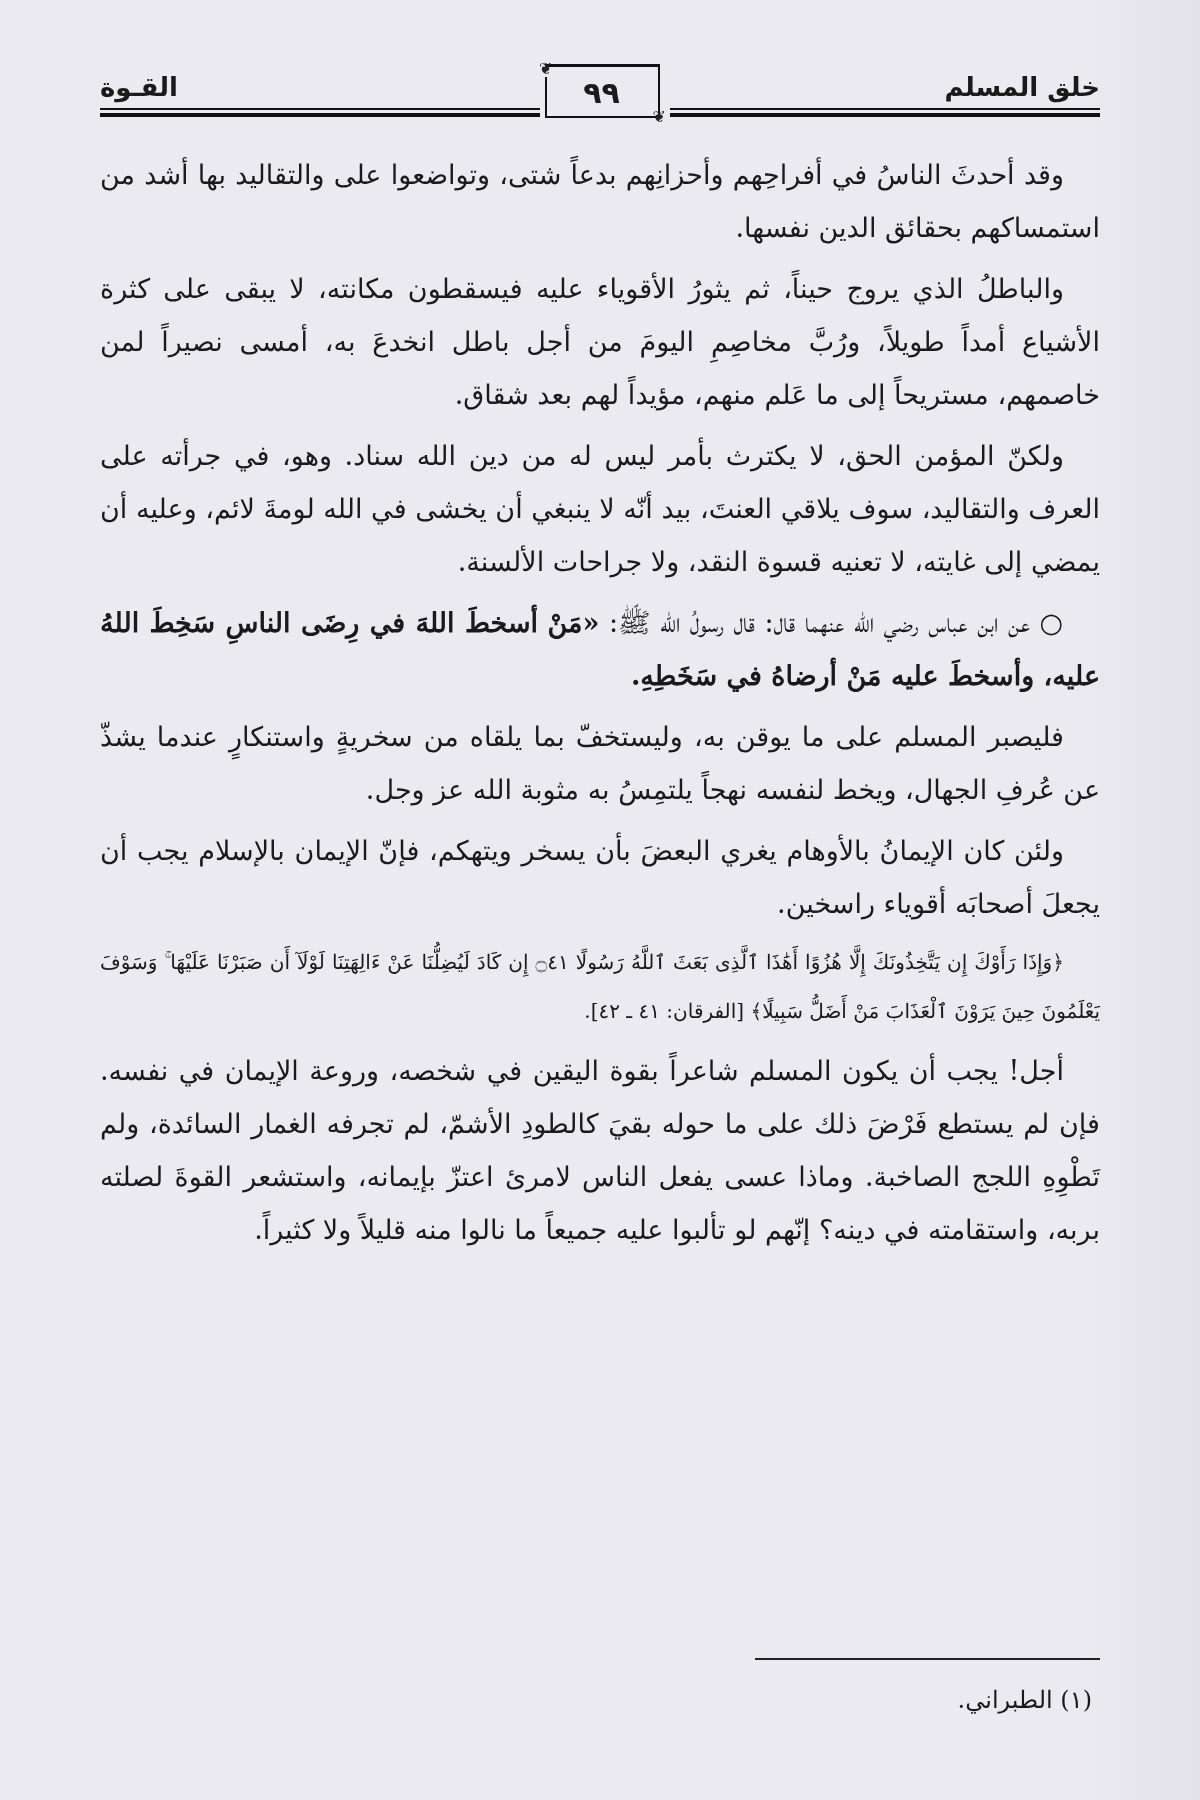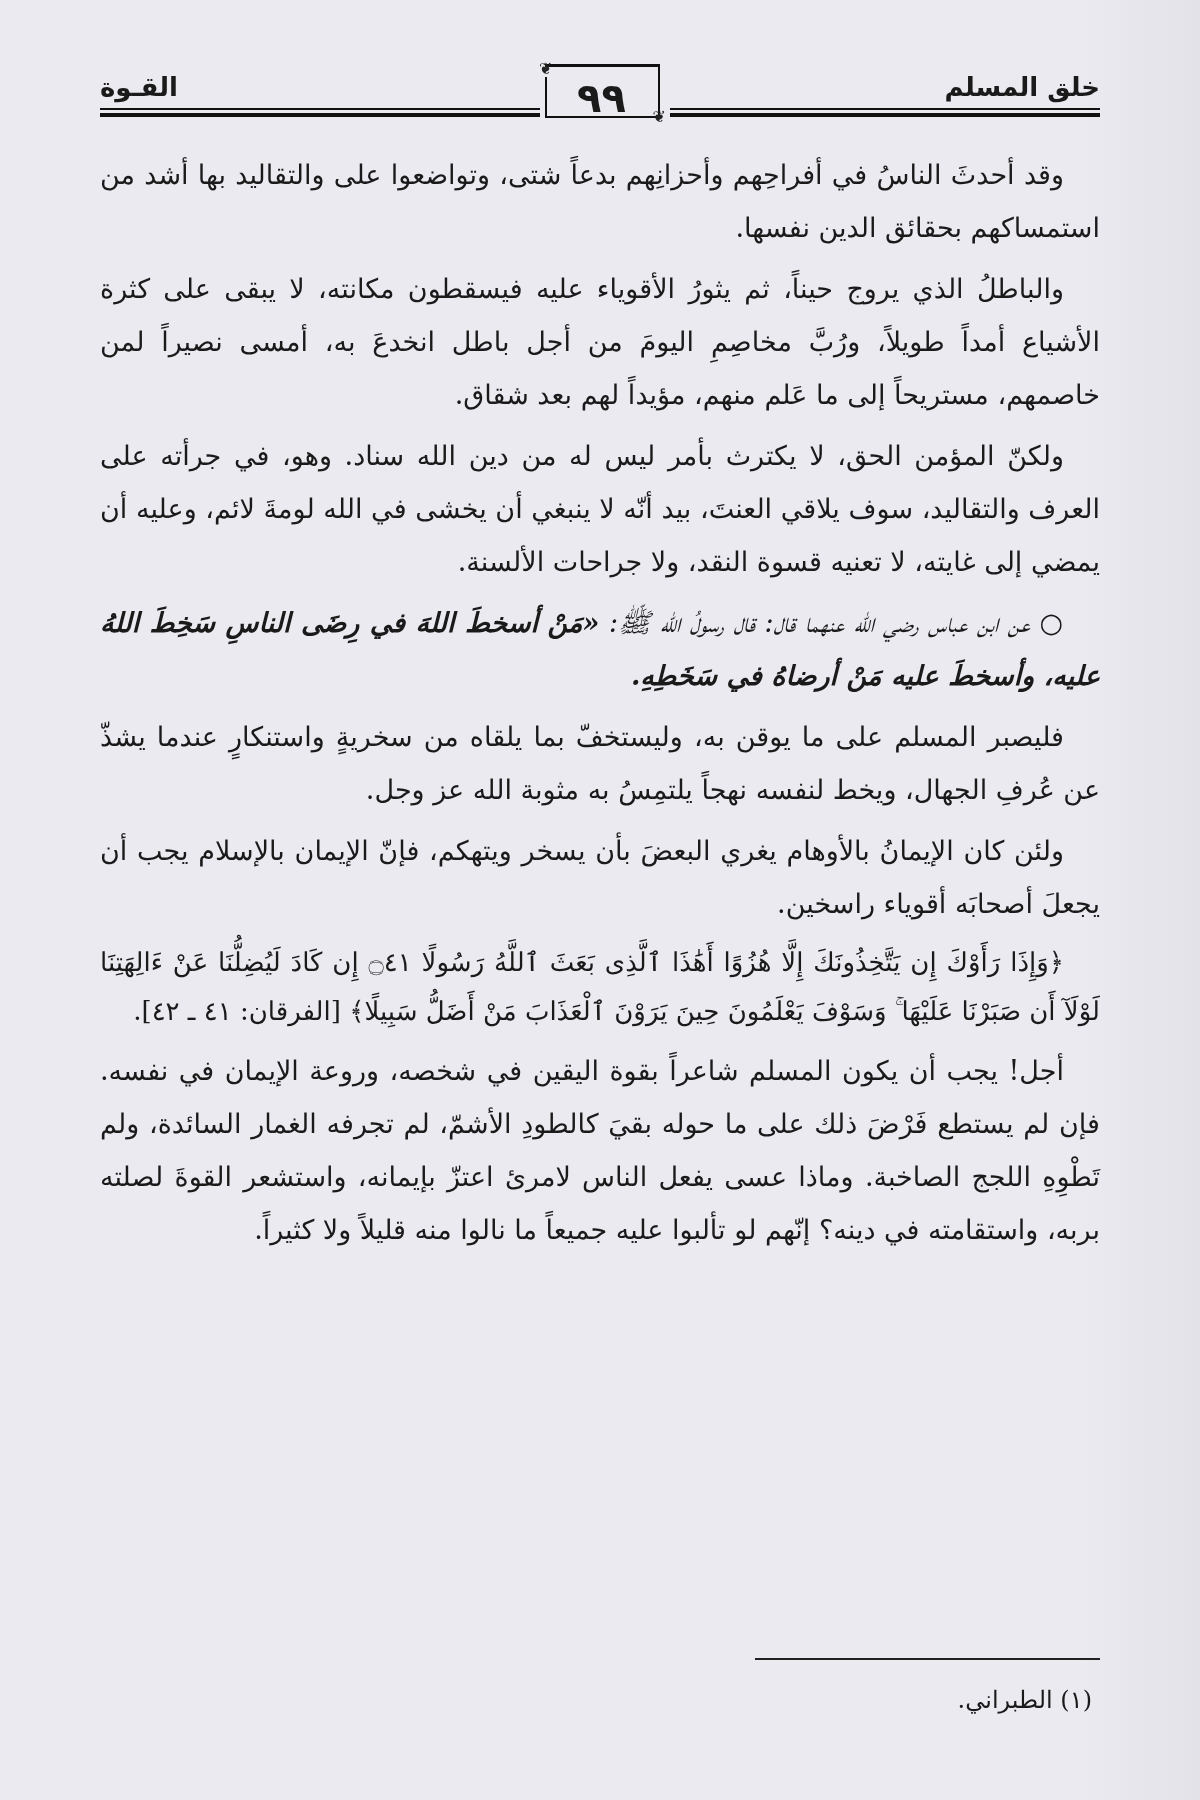--- a/index.html
+++ b/index.html
@@ -30,36 +30,36 @@
   .pnum-box {
     position: absolute; left: 445px; top: 2px; width: 115px; height: 54px;
     border: 2px solid #111; border-left: none; border-top-width: 3px;
     box-sizing: border-box;
   }
   .pnum-box::before {
     content: ""; position: absolute; left: 0; top: 10px; bottom: 0; border-left: 2px solid #111;
   }
   .pnum {
     position: absolute; left: 0; right: 0; top: 8px; text-align: center;
-    font-size: 40px; font-weight: bold; font-family: "DejaVu Sans", sans-serif;
+    font-size: 30px; font-weight: bold; font-family: "DejaVu Sans", sans-serif;
   }
   .orn {
     position: absolute; font-size: 16px; color: #222;
   }
   .orn.tl { left: -6px; top: -8px; }
   .orn.br { right: -8px; bottom: -10px; }
   .body {
     position: absolute; left: 100px; top: 148px; width: 1000px;
     direction: rtl; text-align: justify; text-align-last: right;
     font-size: 27px; line-height: 53px;
   }
   .para { margin: 0; text-indent: 36px; }
-  .para.hadith { font-weight: normal; font-style: italic; }
+  .para.hadith { font-weight: normal; }
   .bold { font-weight: bold; }
-  .quran { font-size: 26px; line-height: 49px; }
+  .quran { font-size: 20px; line-height: 49px; }
   .para + .para { margin-top: 8px; }
   .footnote-rule {
     position: absolute; right: 100px; top: 1658px; width: 345px; border-top: 2px solid #222;
   }
   .footnote {
     position: absolute; right: 108px; top: 1686px; direction: rtl;
     font-size: 24px;
   }
   sup { font-size: 15px; }
 </style>

